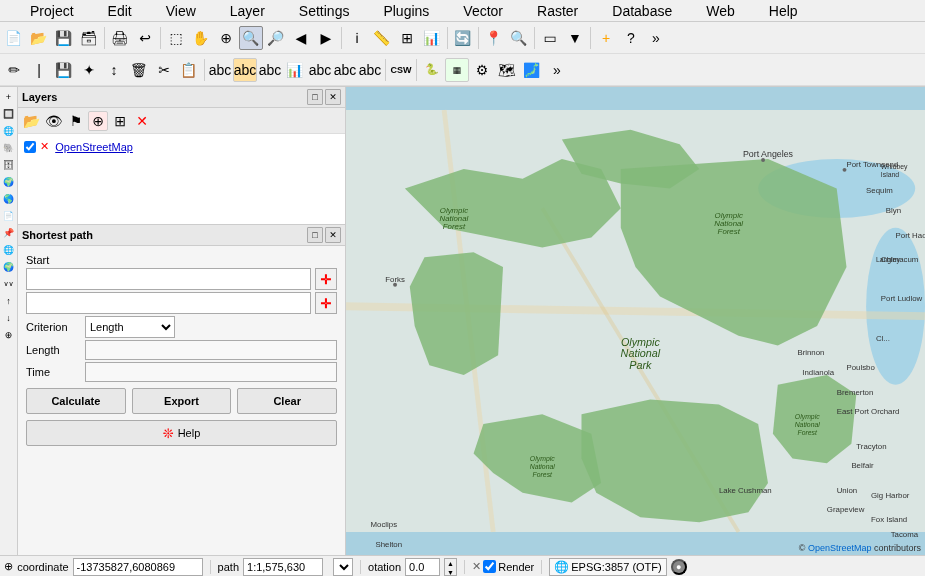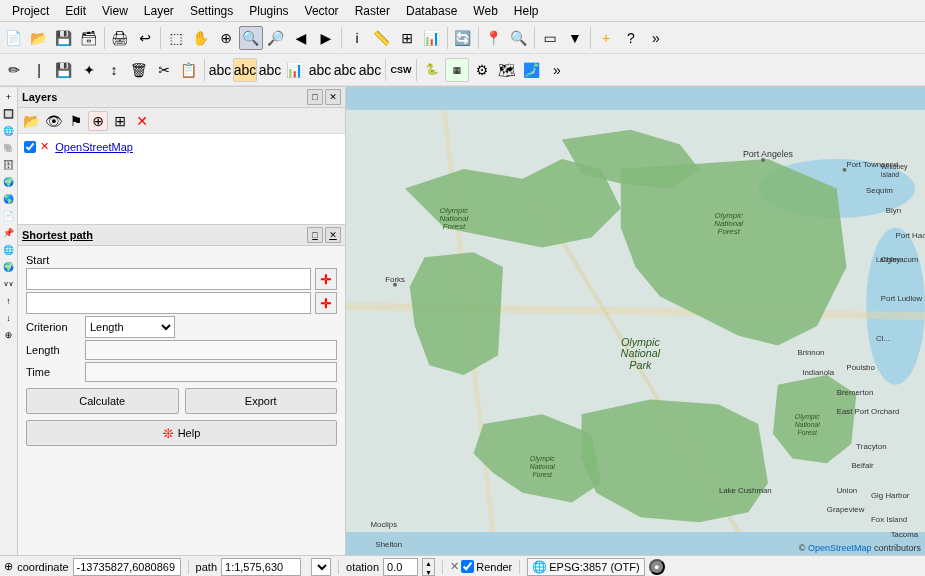--- a/index.html
+++ b/index.html
@@ -1,20 +1,20 @@
 <!DOCTYPE html>
 <html><head>
   <meta charset="utf-8">
   <style>
     * { box-sizing: border-box; margin: 0; padding: 0; }
     body { font-family: 'Segoe UI', Arial, sans-serif; font-size: 12px; background: #ececec; width: 925px; height: 576px; overflow: hidden; }
 
     
     .menubar { background: #f0f0f0; border-bottom: 1px solid #ccc; display: flex; align-items: center; padding: 2px 4px; height: 22px; }
-    .menubar-item { padding: 2px 8px; cursor: pointer; font-size: 12px; }
+    .menubar-item { padding: 2px 8px; cursor: pointer; font-size: 14px; margin-left: 18px; }
 
     
     .toolbar-area { background: #f0f0f0; border-bottom: 1px solid #ccc; }
     .toolbar-row { display: flex; align-items: center; padding: 2px 2px; height: 32px; border-bottom: 1px solid #ddd; flex-wrap: wrap; gap: 1px; }
     .toolbar-btn { width: 24px; height: 24px; border: 1px solid transparent; background: transparent; cursor: pointer; display: flex; align-items: center; justify-content: center; font-size: 14px; border-radius: 2px; }
     .toolbar-btn.active { border-color: #888; background: #d0d8e8; }
     .toolbar-separator { width: 1px; height: 22px; background: #ccc; margin: 0 2px; }
 
     
     .main-area { display: flex; height: calc(576px - 22px - 64px - 22px); }
@@ -35,32 +35,32 @@
 
     .layers-toolbar { display: flex; align-items: center; padding: 2px 4px; gap: 2px; background: #ececec; border-bottom: 1px solid #ddd; height: 26px; }
     .layers-content { height: 90px; padding: 4px; overflow-y: auto; background: white; }
     .layer-item { display: flex; align-items: center; gap: 4px; padding: 2px; cursor: pointer; }
     .layer-checkbox { width: 12px; height: 12px; }
     .layer-name { font-size: 11px; color: #0000cc; text-decoration: underline; cursor: pointer; }
     .layer-x { color: red; font-size: 11px; margin-right: 2px; }
 
     
     .shortest-path-panel { background: #f5f5f5; flex: 1; }
-    .sp-header { background: #e8e8e8; border-bottom: 1px solid #ccc; display: flex; align-items: center; justify-content: space-between; padding: 2px 4px; font-size: 11px; text-decoration: underline; }
+    .sp-header { background: #e8e8e8; border-bottom: 1px solid #ccc; display: flex; align-items: center; justify-content: space-between; padding: 2px 4px; font-size: 11px; }
     .sp-content { padding: 8px; display: flex; flex-direction: column; gap: 2px; }
     .form-row { display: flex; align-items: center; gap: 4px; }
     .form-label { font-size: 11px; width: 55px; }
     .form-input { flex: 1; height: 22px; border: 1px solid #aaa; background: white; padding: 2px 4px; font-size: 11px; }
     .pick-btn { width: 22px; height: 22px; border: 1px solid #aaa; background: #f0f0f0; cursor: pointer; display: flex; align-items: center; justify-content: center; font-size: 11px; color: red; font-weight: bold; }
     .criterion-row { display: flex; align-items: center; gap: 4px; }
     .criterion-select { height: 22px; border: 1px solid #aaa; background: white; font-size: 11px; width: 90px; }
     .result-row { display: flex; align-items: center; gap: 4px; }
     .result-input { flex: 1; height: 20px; border: 1px solid #aaa; background: #f8f8f8; padding: 2px 4px; font-size: 11px; }
     .btn-row { display: flex; gap: 6px; margin-top: 4px; }
-    .action-btn { flex: 1; height: 26px; border: 1px solid #aaa; background: #e8e8e8; cursor: pointer; font-size: 11px; border-radius: 2px; }
+    .action-btn { flex: 1; height: 26px; border: 1px solid #aaa; background: #e8e8e8; cursor: pointer; font-size: 11px; border-radius: 2px; font-weight: bold; }
     .help-btn { width: 100%; height: 26px; border: 1px solid #aaa; background: #e8e8e8; cursor: pointer; font-size: 11px; border-radius: 2px; margin-top: 4px; display: flex; align-items: center; justify-content: center; gap: 4px; }
 
     
     .map-area { flex: 1; position: relative; overflow: hidden; background: #a8d0e0; }
 
     
     .statusbar { height: 22px; background: #f0f0f0; border-top: 1px solid #ccc; display: flex; align-items: center; padding: 0 4px; gap: 4px; font-size: 11px; }
     .status-input { height: 18px; border: 1px solid #aaa; font-size: 11px; padding: 0 3px; background: white; }
     .status-separator { width: 1px; height: 14px; background: #ccc; margin: 0 3px; }
     .status-label { font-size: 11px; }
@@ -244,20 +244,21 @@
         </div>
 
         <div class="result-row">
           <span class="form-label">Time</span>
           <input type="text" class="result-input" value="" style="">
         </div>
 
         <div class="btn-row">
           <button class="action-btn">Calculate</button>
           <button class="action-btn">Export</button>
+          <button class="action-btn">Clear</button>
         </div>
 
         <button class="help-btn">
           <span style="color:red; font-size:13px;">❊</span>
           <span>Help</span>
         </button>
       </div>
     </div>
   </div>
 
@@ -346,21 +347,21 @@
     <div class="map-attribution">
       © <a href="#">OpenStreetMap</a> <span>contributors</span>
     </div>
   </div>
 
 </div>
 
 <div class="statusbar">
   <span style="font-size:11px;">⊕</span>
   <span class="status-label">coordinate</span>
-  <input type="text" class="status-input" style="width: 108px;" value="-13735827,6080869">
+  <input type="text" class="status-input" style="width: 130px;" value="-13735827,6080869">
   <div class="status-separator"></div>
   <span class="status-label">path</span>
   <div class="status-scale">
     <input type="text" class="status-input" style="width: 80px;" value="1:1,575,630">
     <select class="status-select" style="width:20px; height:18px; font-size:9px;">
       <option>▼</option>
     </select>
   </div>
   <div class="status-separator"></div>
   <span class="status-label">otation</span>

